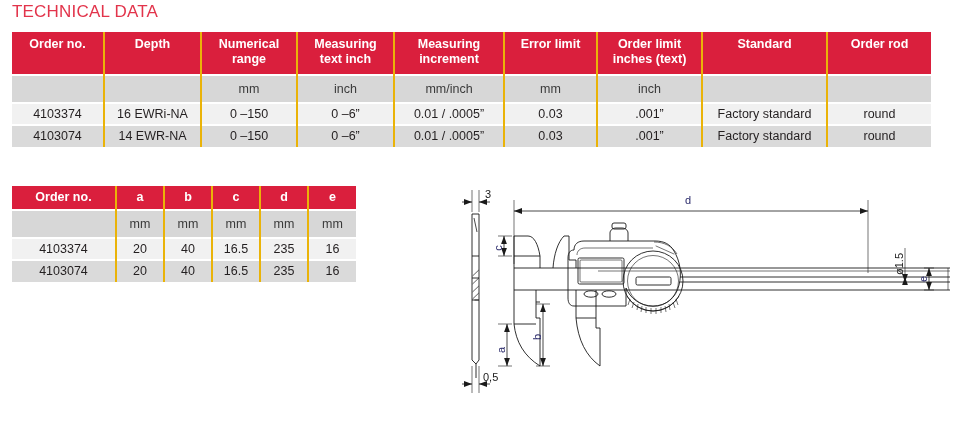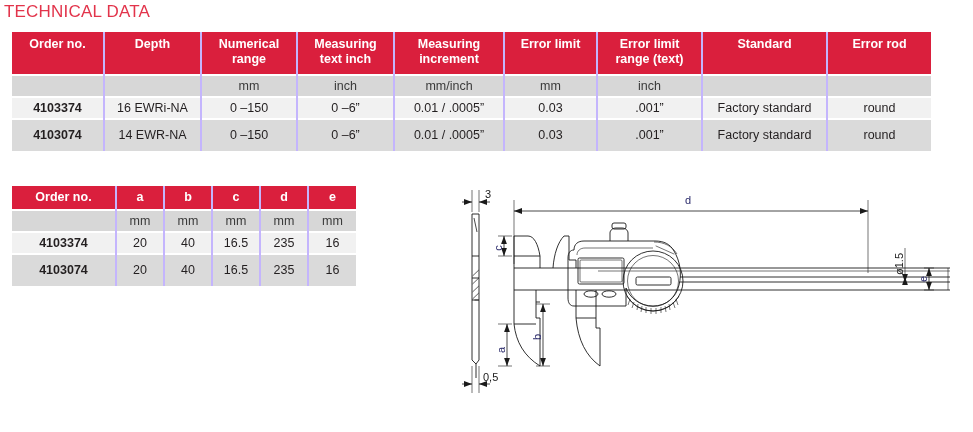--- a/index.html
+++ b/index.html
@@ -12,74 +12,74 @@
     height: 432px;
     position: relative;
     font-family: "Liberation Sans", sans-serif;
     color: #231f20;
     overflow: hidden;
   }
 
   
   #page-title {
     position: absolute;
-    left: 4px;
+    left: 12px;
     top: 2px;
     font-size: 17px;
     letter-spacing: 0.2px;
     color: #e2344b;
     font-weight: 400;
   }
 
   
   table.datatable {
     border-collapse: collapse;
     table-layout: fixed;
     font-size: 12.5px;
   }
   table.datatable td, table.datatable th {
     padding: 0;
     margin: 0;
-    border-right: 2px solid #c4b5fd;
+    border-right: 2px solid #eab308;
     box-sizing: border-box;
   }
   table.datatable tr > *:last-child { border-right: none; }
 
   tr.hdr th {
     background: #da1f3d;
     color: #ffffff;
     font-weight: bold;
     font-size: 12.5px;
     vertical-align: top;
     line-height: 1.18;
     padding: 5px 4px 7px 4px;
     text-align: center;
   }
   tr.units td {
     background: #d7d7d7;
     color: #3b3b3b;
     text-align: center;
-    height: 22px;
+    height: 28px;
     font-size: 12.5px;
     border-top: 2px solid #ffffff;
   }
   tr.row-a td {
     background: #f1f1f1;
     height: 22px;
     text-align: center;
     border-top: 2px solid #ffffff;
   }
   tr.row-b td {
     background: #dadada;
-    height: 32px;
+    height: 22px;
     text-align: center;
     border-top: 2px solid #ffffff;
   }
   td.ordercell {
-    font-weight: bold;
+    font-weight: normal;
     color: #231f20;
   }
 
   
   #table1-wrap {
     position: absolute;
     left: 12px;
     top: 32px;
     width: 919px;
   }
@@ -150,23 +150,23 @@
         <col class="c8">
     </colgroup>
     <thead>
       <tr class="hdr">
         <th>Order no.</th>
         <th>Depth</th>
         <th>Numerical range</th>
         <th>Measuring text inch</th>
         <th>Measuring increment</th>
         <th>Error limit</th>
-        <th>Error limit range (text)</th>
+        <th>Order limit inches (text)</th>
         <th>Standard</th>
-        <th>Error rod</th>
+        <th>Order rod</th>
       </tr>
     </thead>
     <tbody>
       <tr class="units">
         <td></td>
         <td></td>
         <td>mm</td>
         <td>inch</td>
         <td>mm/inch</td>
         <td>mm</td>

